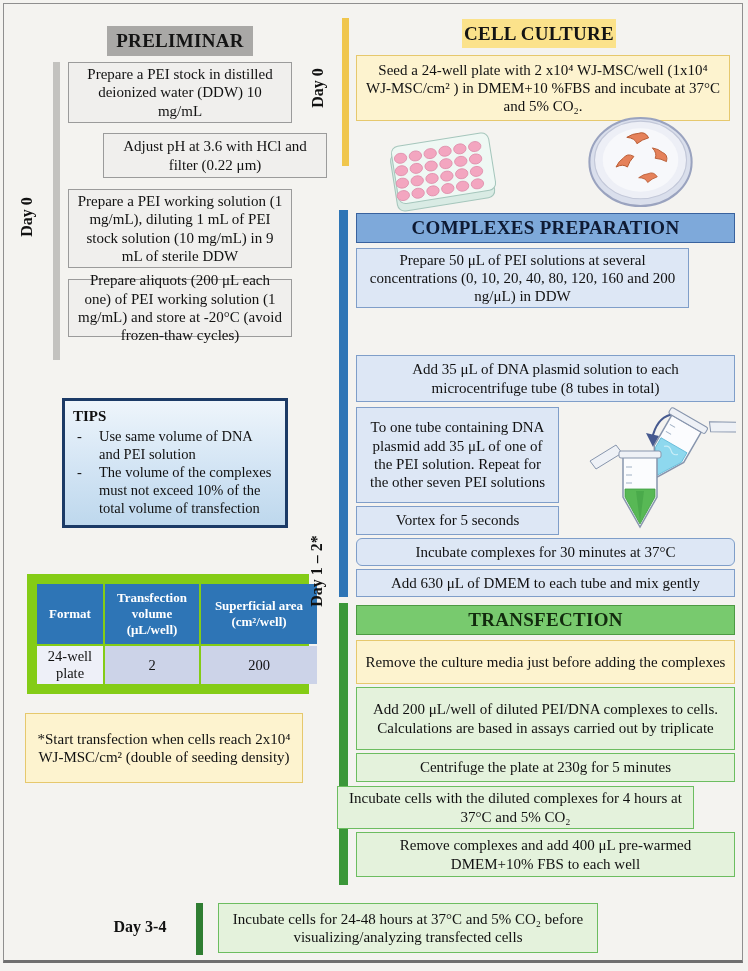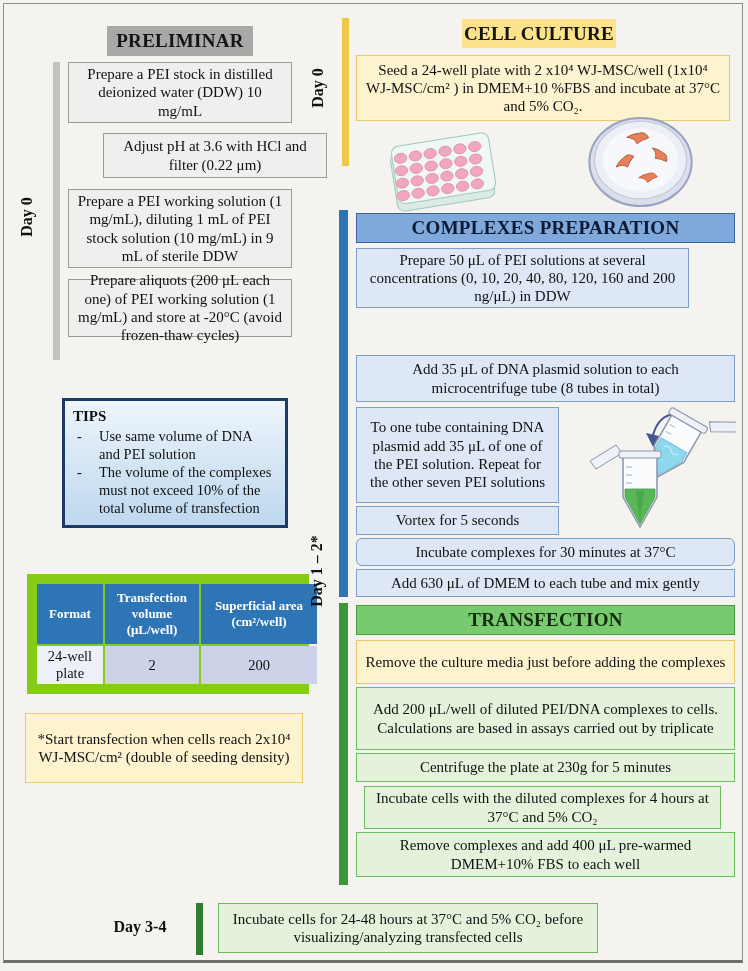--- a/index.html
+++ b/index.html
@@ -184,19 +184,19 @@
       <path d="M60,62 h6 M60,70 h6 M60,78 h6" stroke="#9fb0c4" stroke-width="1"></path>
     </svg>
   </div>
 
   <div class="vbar" id="bar-tx"></div>
   <div class="hdr" id="hdr-tx">TRANSFECTION</div>
 
   <div class="box yellow-step" style="left:356px;top:640px;width:379px;height:44px;">Remove the culture media just before adding the complexes</div>
   <div class="box green-step" style="left:356px;top:687px;width:379px;height:63px;">Add 200 μL/well of diluted PEI/DNA complexes to cells. Calculations are based in assays carried out by triplicate</div>
   <div class="box green-step" style="left:356px;top:753px;width:379px;height:29px;">Centrifuge the plate at 230g for 5 minutes</div>
-  <div class="box green-step" style="left:364px;top:786px;width:357px;height:43px;">Incubate cells with the diluted complexes for 4 hours at 37°C and 5% CO₂</div>
+  <div class="box green-step" style="left:337px;top:786px;width:357px;height:43px;">Incubate cells with the diluted complexes for 4 hours at 37°C and 5% CO₂</div>
   <div class="box green-step" style="left:356px;top:832px;width:379px;height:45px;">Remove complexes and add 400 μL pre-warmed DMEM+10% FBS to each well</div>
 
   <div class="day" id="day34">Day 3-4</div>
   <div class="vbar" id="bar-footer"></div>
   <div class="box green-step" style="left:218px;top:903px;width:380px;height:50px;">Incubate cells for 24-48 hours at 37°C and 5% CO₂ before visualizing/analyzing transfected cells</div>
 </div>
 
 </body></html>

